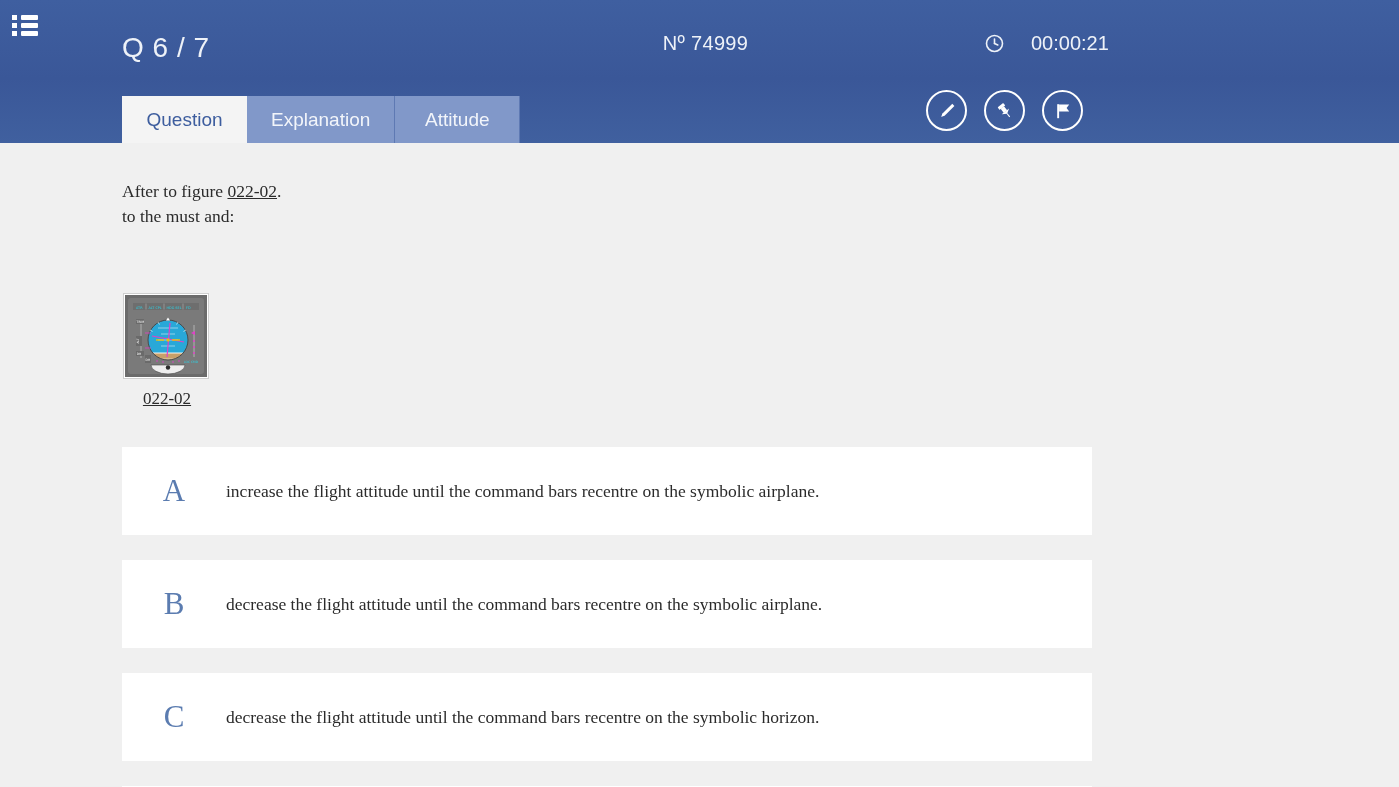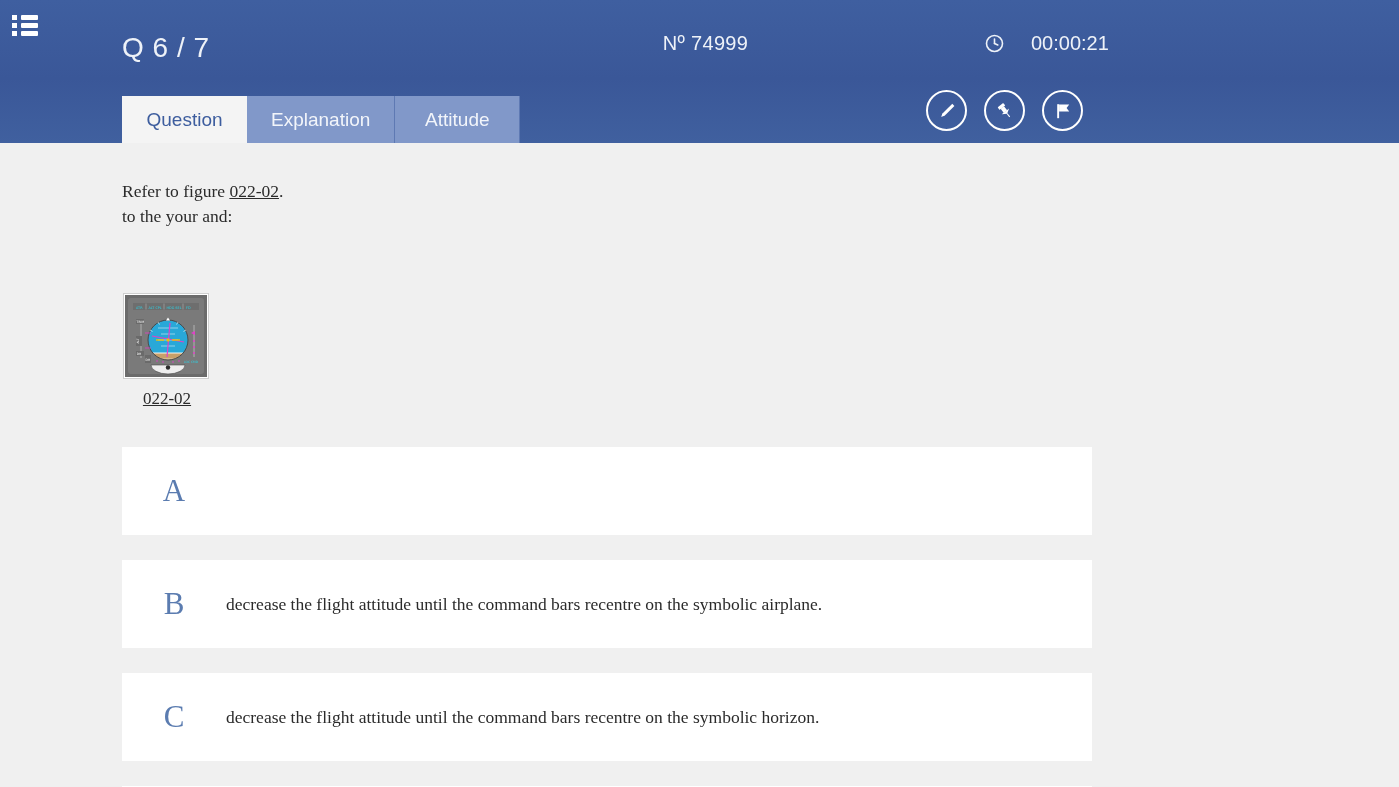--- a/index.html
+++ b/index.html
@@ -332,22 +332,22 @@
   <span>
     <svg width="26" height="30" viewBox="0 0 26 30">
       <polyline points="9,5 19,15 9,25" fill="none" stroke="#ffffff" stroke-width="2.4" stroke-linecap="round" stroke-linejoin="round"></polyline>
     </svg>
   </span>
 </div>
 
 <div class="content">
 
   <div class="question-text">
-    <span class="line"><span>Refer to figure </span><span class="fig-link">022-02</span><span>.</span></span>
-    <span class="line">to the your and:</span>
+    <span class="line"><span>After to figure </span><span class="fig-link">022-02</span><span>.</span></span>
+    <span class="line">to the must and:</span>
   </div>
 
   <div class="figure-block">
     <span class="figure-thumb">
       <svg width="82" height="82" viewBox="0 0 82 82">
         <rect x="0" y="0" width="82" height="82" fill="#6b6b6b"></rect>
         <rect x="3" y="3" width="76" height="76" rx="3" fill="#7a7a7a"></rect>
 
         <rect x="8" y="8" width="66" height="7" fill="#6e6e6e"></rect>
         <text x="11" y="13.6" font-family="DejaVu Sans" font-size="3.4" fill="#2ad4e8">ATR</text>
@@ -415,20 +415,21 @@
         <circle cx="54" cy="66" r="0.8" fill="#e040c8"></circle>
       </svg>
     </span>
     <span class="figure-caption">022-02</span>
   </div>
 
   <div class="answers">
 
     <div class="answer">
       <div class="answer-letter">A</div>
+      <div class="answer-text">increase the flight attitude until the command bars recentre on the symbolic airplane.</div>
     </div>
 
     <div class="answer">
       <div class="answer-letter">B</div>
       <div class="answer-text">decrease the flight attitude until the command bars recentre on the symbolic airplane.</div>
     </div>
 
     <div class="answer">
       <div class="answer-letter">C</div>
       <div class="answer-text">decrease the flight attitude until the command bars recentre on the symbolic horizon.</div>

